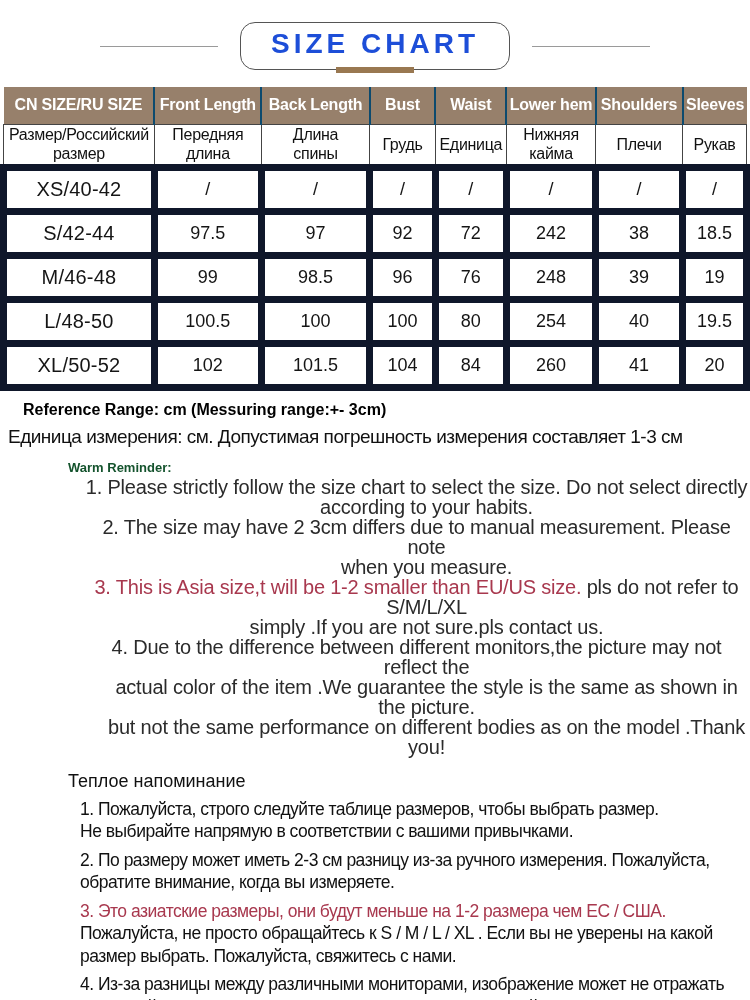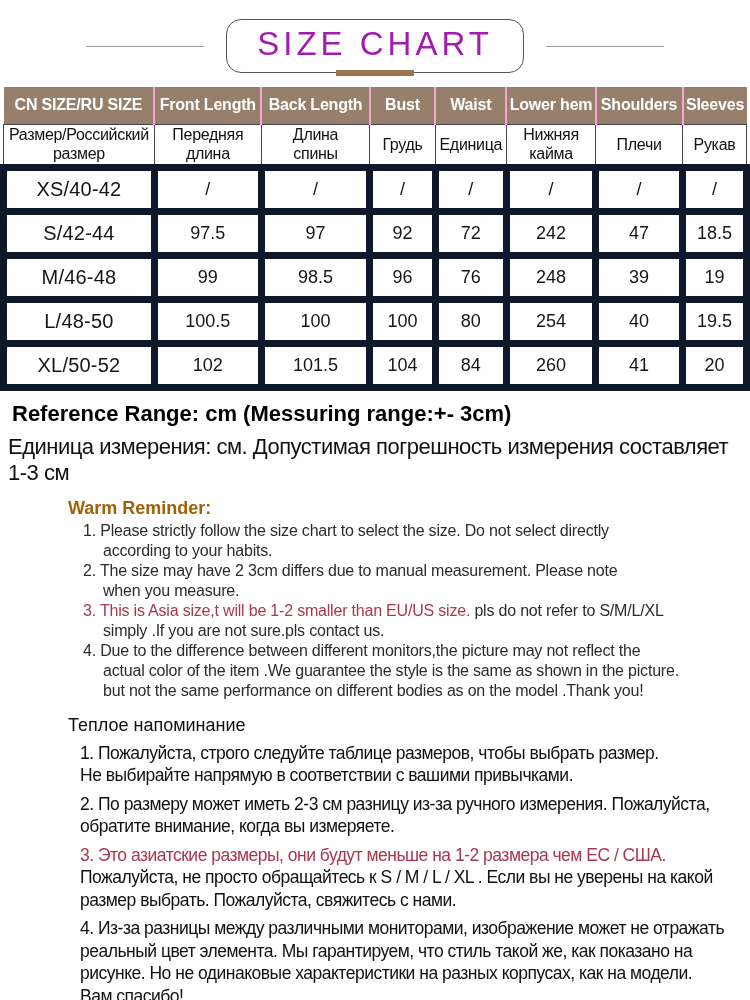--- a/index.html
+++ b/index.html
@@ -6,46 +6,46 @@
   html,body { background:#fff; }
   body { width:750px; height:1000px; overflow:hidden;
          font-family:"Liberation Sans", sans-serif; color:#1a1a1a; }
 
   
   .title-row { display:flex; align-items:center; justify-content:center;
                margin-top:22px; height:48px; }
   .divider { width:118px; height:1px; background:#9a9a9a; margin:0 22px; }
   .title-box { position:relative; border:1.5px solid #555; border-radius:15px;
                padding:5px 30px 9px; background:#fff; }
-  .title-box h1 { font-size:33px; font-weight:400; letter-spacing:4px;
-                  color:#a21caf; white-space:nowrap; }
+  .title-box h1 { font-size:28px; font-weight:700; letter-spacing:4px;
+                  color:#1d4ed8; white-space:nowrap; }
   .title-underline { position:absolute; left:50%; transform:translateX(-50%);
                      bottom:-3.5px; width:78px; height:6px; background:#997851; }
 
   
   table { width:100%; border-collapse:collapse; margin-top:17px;
           table-layout:fixed; }
   td, th { text-align:center; vertical-align:middle; overflow:hidden; }
   tr.row-en th { background:#97806b; color:#fff; font-weight:700; font-size:16px;
-                 height:37px; border-right:2px solid #f9a8d4; letter-spacing:-0.2px; }
+                 height:37px; border-right:2px solid #0c4a6e; letter-spacing:-0.2px; }
   tr.row-en th:last-child { border-right:none; }
   tr.row-ru th { font-weight:400; font-size:16px; color:#111; height:43px;
                  line-height:19px; white-space:pre-line; border:1px solid #444;
                  letter-spacing:-0.3px; }
   tbody td { border:7px solid #0f172a; height:44px; font-size:18px; color:#151515; }
   tbody td.size-cell { font-size:20px; letter-spacing:0.2px; }
 
   
-  .ref-range { margin:10px 0 0 12px; font-size:22px; font-weight:700; color:#000; }
-  .unit-ru  { margin:7px 0 12px 8px; font-size:22px; letter-spacing:-0.5px; color:#111; }
-  .wr-title { margin:8px 0 2px 68px; font-size:18px; font-weight:700; color:#a16207; }
+  .ref-range { margin:10px 0 0 23px; font-size:16px; font-weight:700; color:#000; }
+  .unit-ru  { margin:7px 0 12px 8px; font-size:19px; letter-spacing:-0.5px; color:#111; }
+  .wr-title { margin:8px 0 2px 68px; font-size:13px; font-weight:700; color:#14532d; }
   .en-list  { margin-left:83px; }
-  .en-item  { font-size:16px; line-height:20px; letter-spacing:-0.2px;
+  .en-item  { font-size:20px; line-height:20px; letter-spacing:-0.2px;
               color:#2b2b2b; white-space:pre-line;
-              padding-left:20px; text-indent:-20px; }
+              padding-left:20px; text-indent:-20px;text-align:center; }
   .red      { color:#a8384e; }
   .ru-title { margin:14px 16px 6px 68px; font-size:18px; color:#111; }
   .ru-item  { margin:0 0 6px 80px; font-size:17.5px; line-height:22.5px;
               letter-spacing:-0.5px; color:#111; white-space:pre-line; }
 </style>
 </head>
 <body>
 
 <header class="title-row">
   <span class="divider"></span>
@@ -104,21 +104,21 @@
       <td>/</td>
       <td>/</td>
     </tr>
     <tr>
       <td class="size-cell">S/42-44</td>
       <td>97.5</td>
       <td>97</td>
       <td>92</td>
       <td>72</td>
       <td>242</td>
-      <td>47</td>
+      <td>38</td>
       <td>18.5</td>
     </tr>
     <tr>
       <td class="size-cell">M/46-48</td>
       <td>99</td>
       <td>98.5</td>
       <td>96</td>
       <td>76</td>
       <td>248</td>
       <td>39</td>

